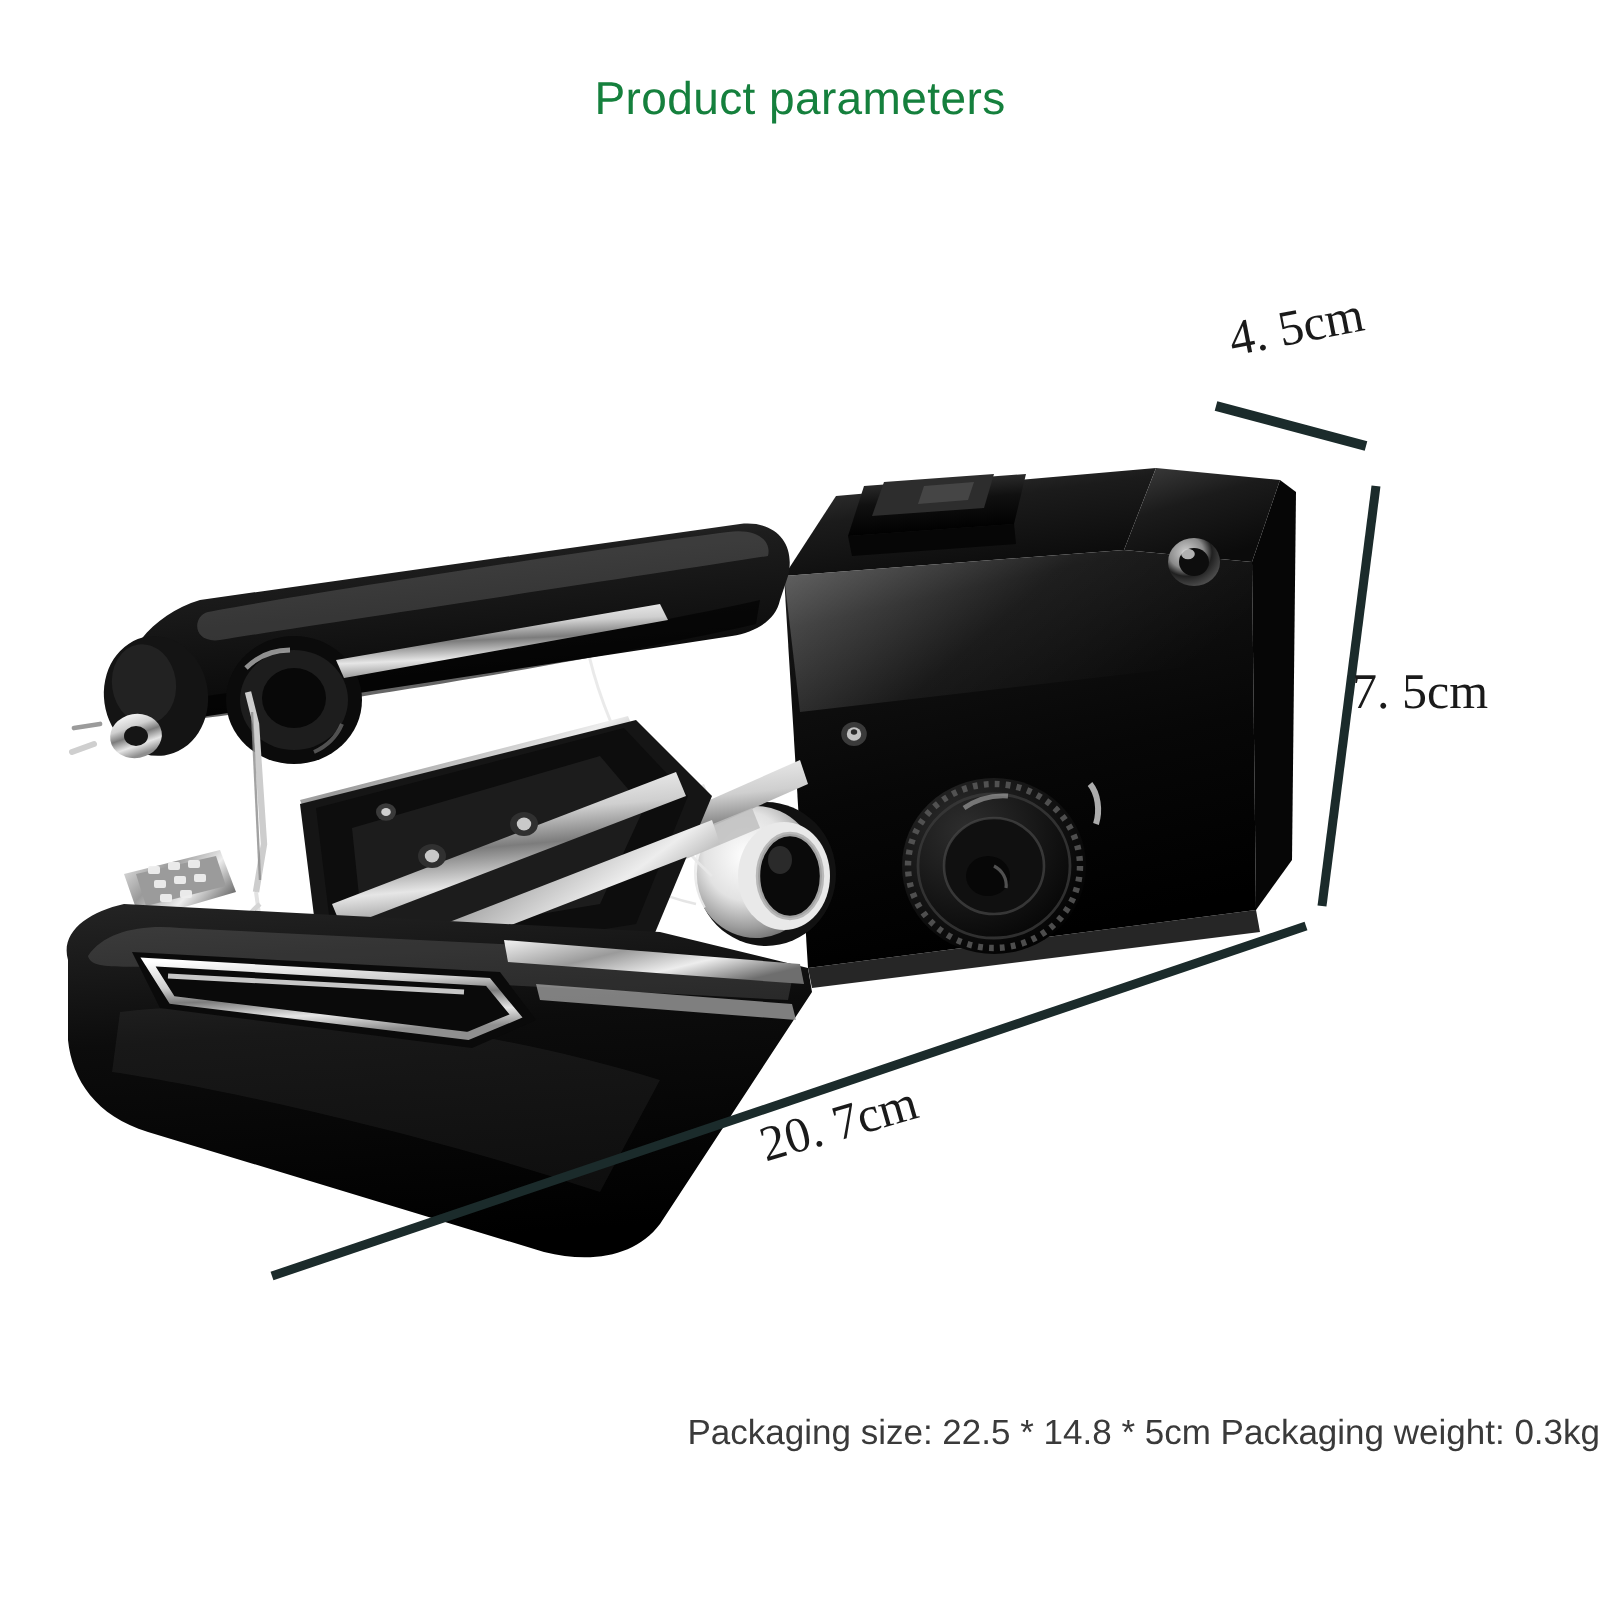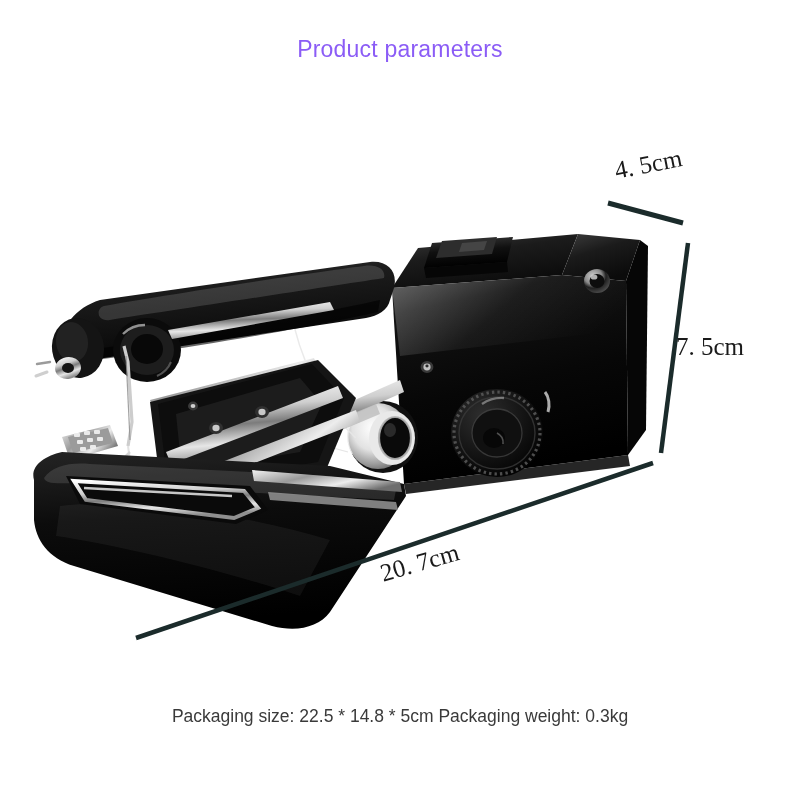--- a/index.html
+++ b/index.html
@@ -19,30 +19,30 @@
   }
 
   
   .page-title {
     position: absolute;
     left: 0;
     top: 36px;
     width: 800px;
     text-align: center;
     font-size: 23px;
-    color: #8b5cf6;
+    color: #15803d;
     letter-spacing: 0.2px;
     font-family: "Liberation Sans", sans-serif;
   }
   .footer-note {
     position: absolute;
     left: 0;
     top: 706px;
     width: 800px;
-    text-align: center;
+    text-align: right;
     font-size: 17.5px;
     color: #3a3a3a;
     font-family: "Liberation Sans", sans-serif;
   }
 
   
   .dim-label {
     position: absolute;
     font-family: "Liberation Serif", serif;
     color: #1a1a1a;

